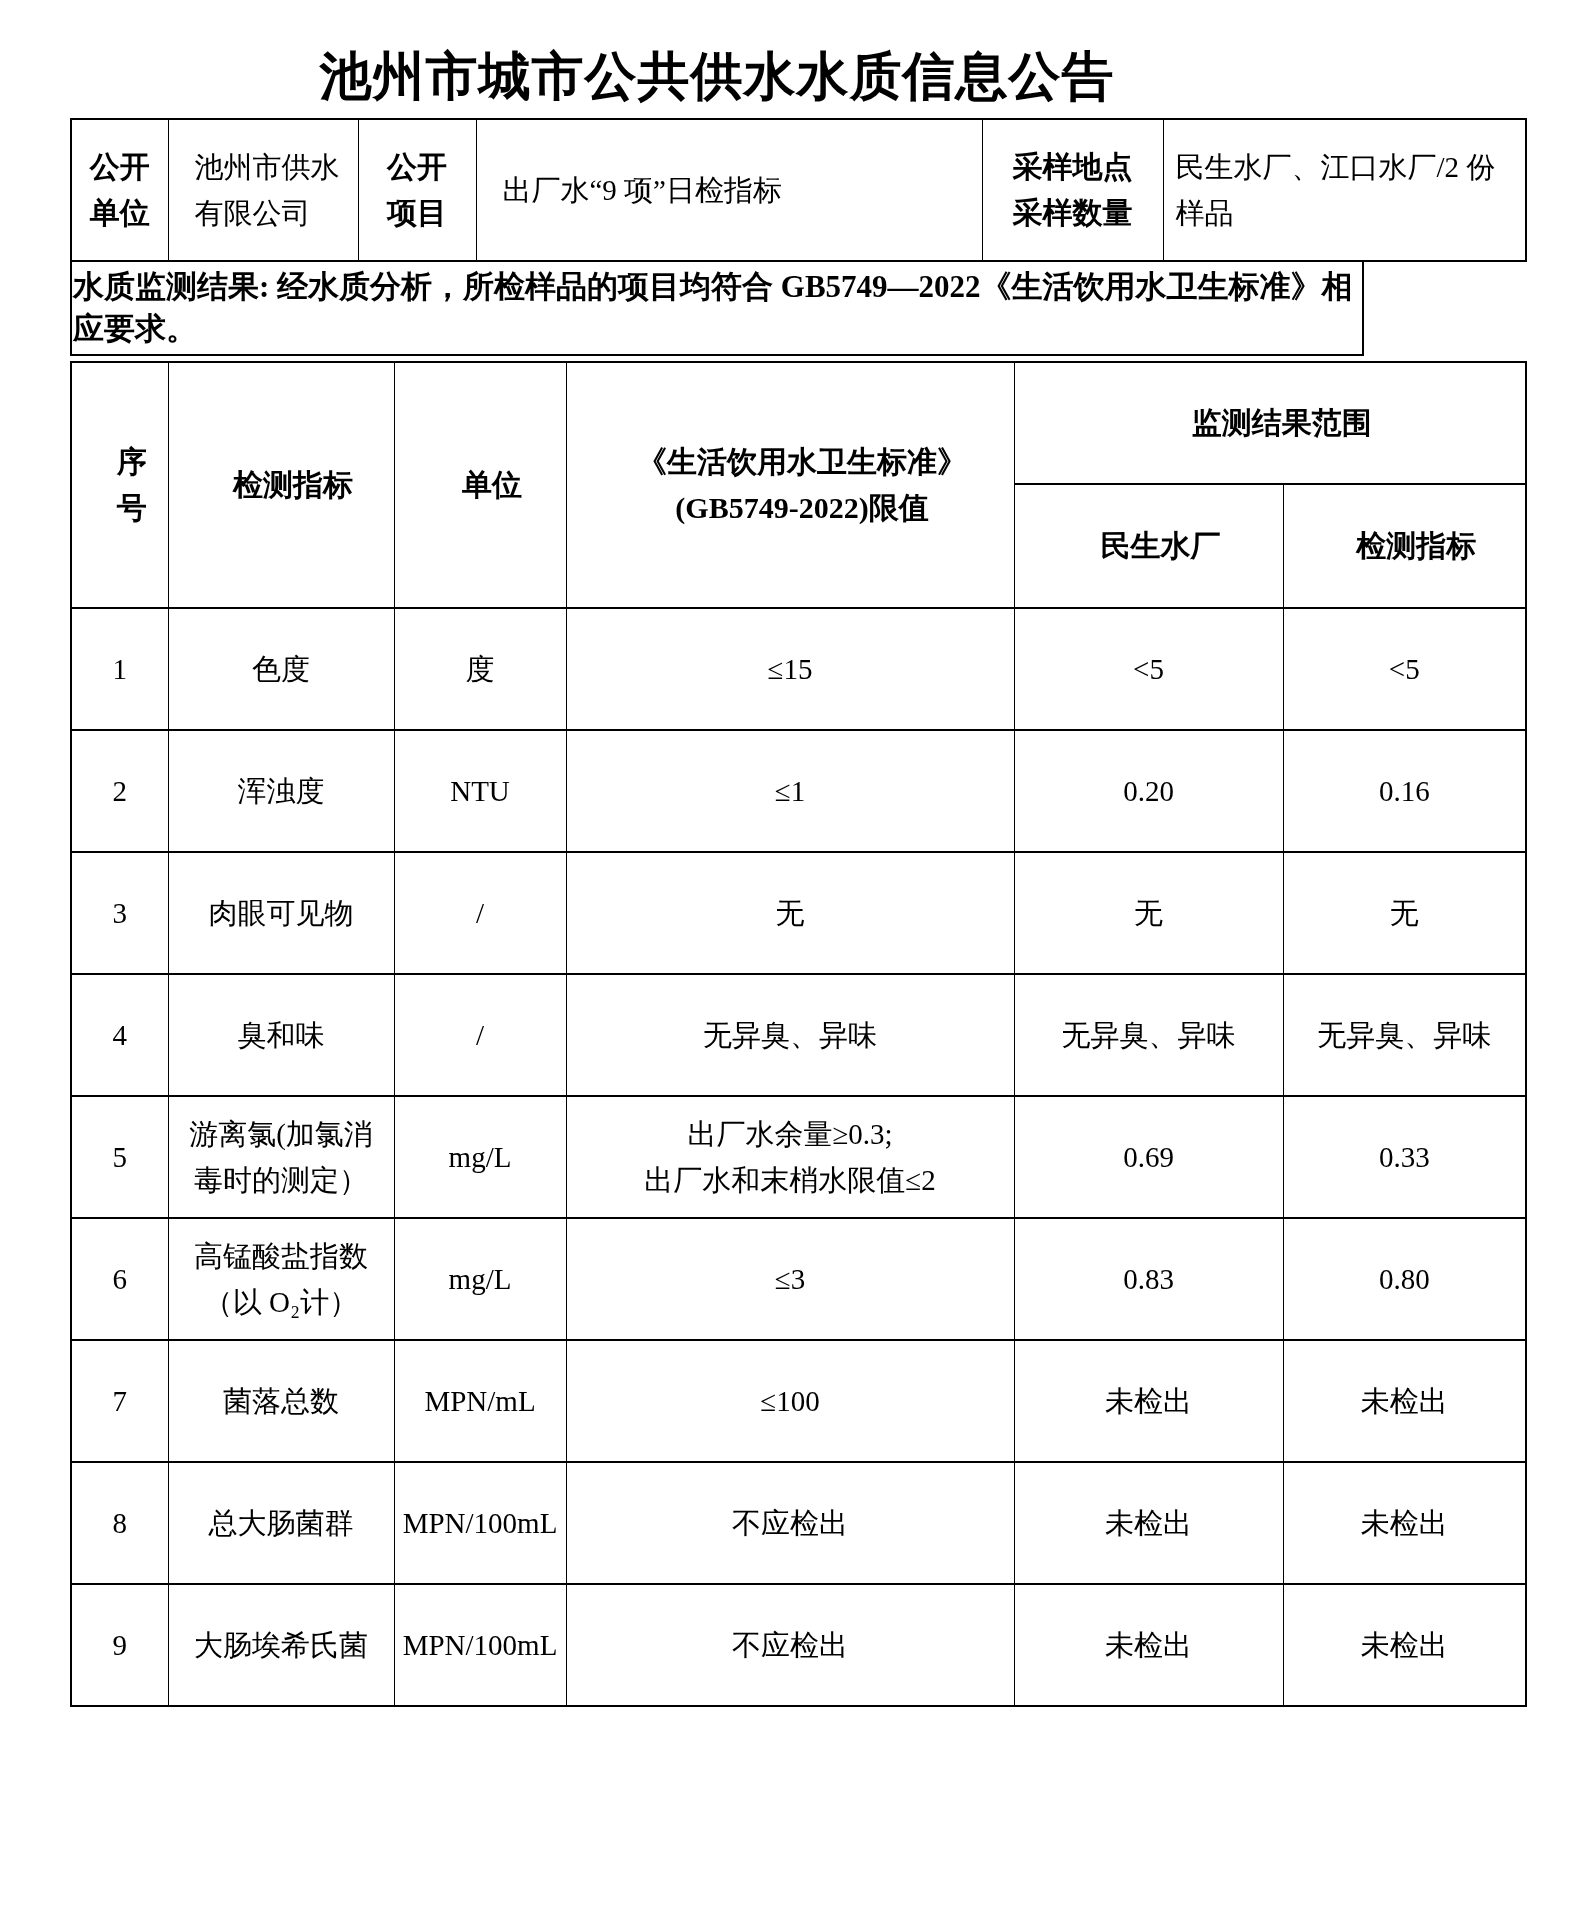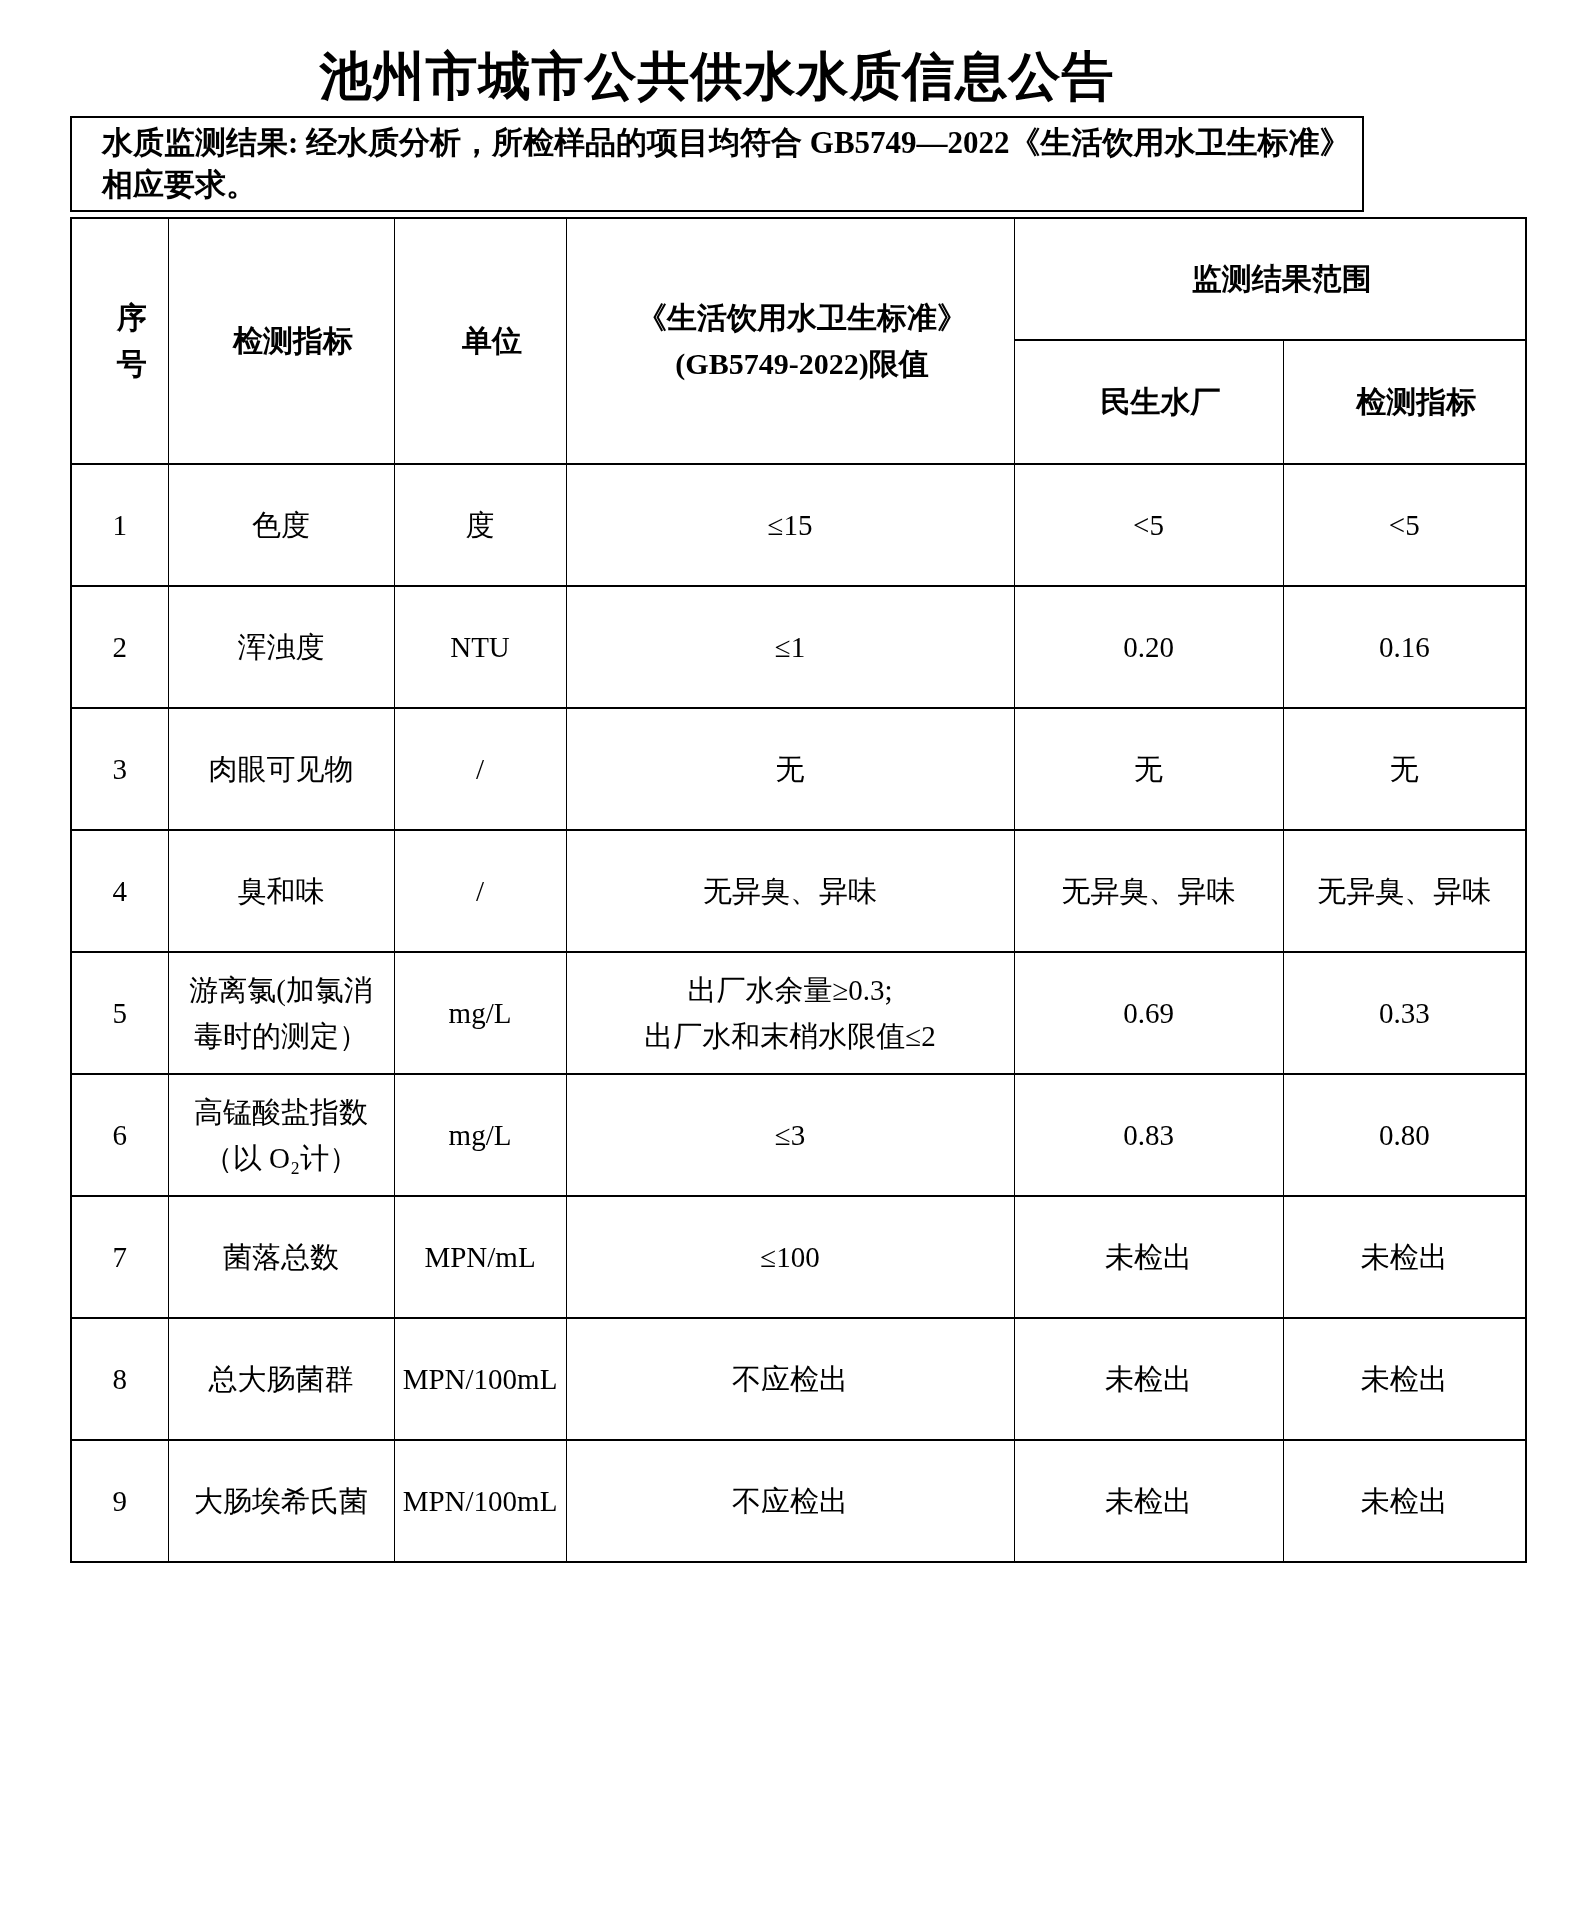--- a/index.html
+++ b/index.html
@@ -28,21 +28,21 @@
     padding:0 8px;
   }
   td.lbl{font-weight:bold;font-size:30px;text-align:center;}
   td.val{text-align:left;padding-left:26px;}
   td.val-tight{text-align:left;padding-left:12px;}
   .summary-box{
     margin-top:-2px;
     border:2px solid #000;
     height:92px;
     display:flex;align-items:center;
-    padding-left:30px;
+    padding-left:1px;
     font-weight:bold;font-size:31px;
     box-sizing:content-box;
   }
   .main-table{margin-top:5px;}
   .main-table td{text-align:center;}
   .main-table td.hdr{font-weight:bold;font-size:30px;padding-left:32px;}
   tr.info-r1{height:142px;}
   tr.info-r2{height:150px;}
   tr.head-r1{height:122px;}
   tr.head-r2{height:124px;}
@@ -58,20 +58,33 @@
   <table>
     <colgroup>
       <col style="width:97px">
         <col style="width:190px">
         <col style="width:118px">
       <col style="width:506px">
         <col style="width:181px">
         <col style="width:363px">
     </colgroup>
     <tbody>
+        <tr class="info-r1">
+      <td class="lbl">公开
+单位</td>
+      <td class="val">池州市供水
+有限公司</td>
+      <td class="lbl">公开
+项目</td>
+      <td class="val">出厂水“9 项”日检指标</td>
+      <td class="lbl">采样地点
+采样数量</td>
+      <td class="val-tight">民生水厂、江口水厂/2 份
+样品</td>
+    </tr>
   </tbody>
     </table>
 
   <div class="summary-box">
     <span>水质监测结果: 经水质分析，所检样品的项目均符合 GB5749—2022《生活饮用水卫生标准》相应要求。</span>
   </div>
 
   <table class="main-table">
     <colgroup>
       <col style="width:97px">

